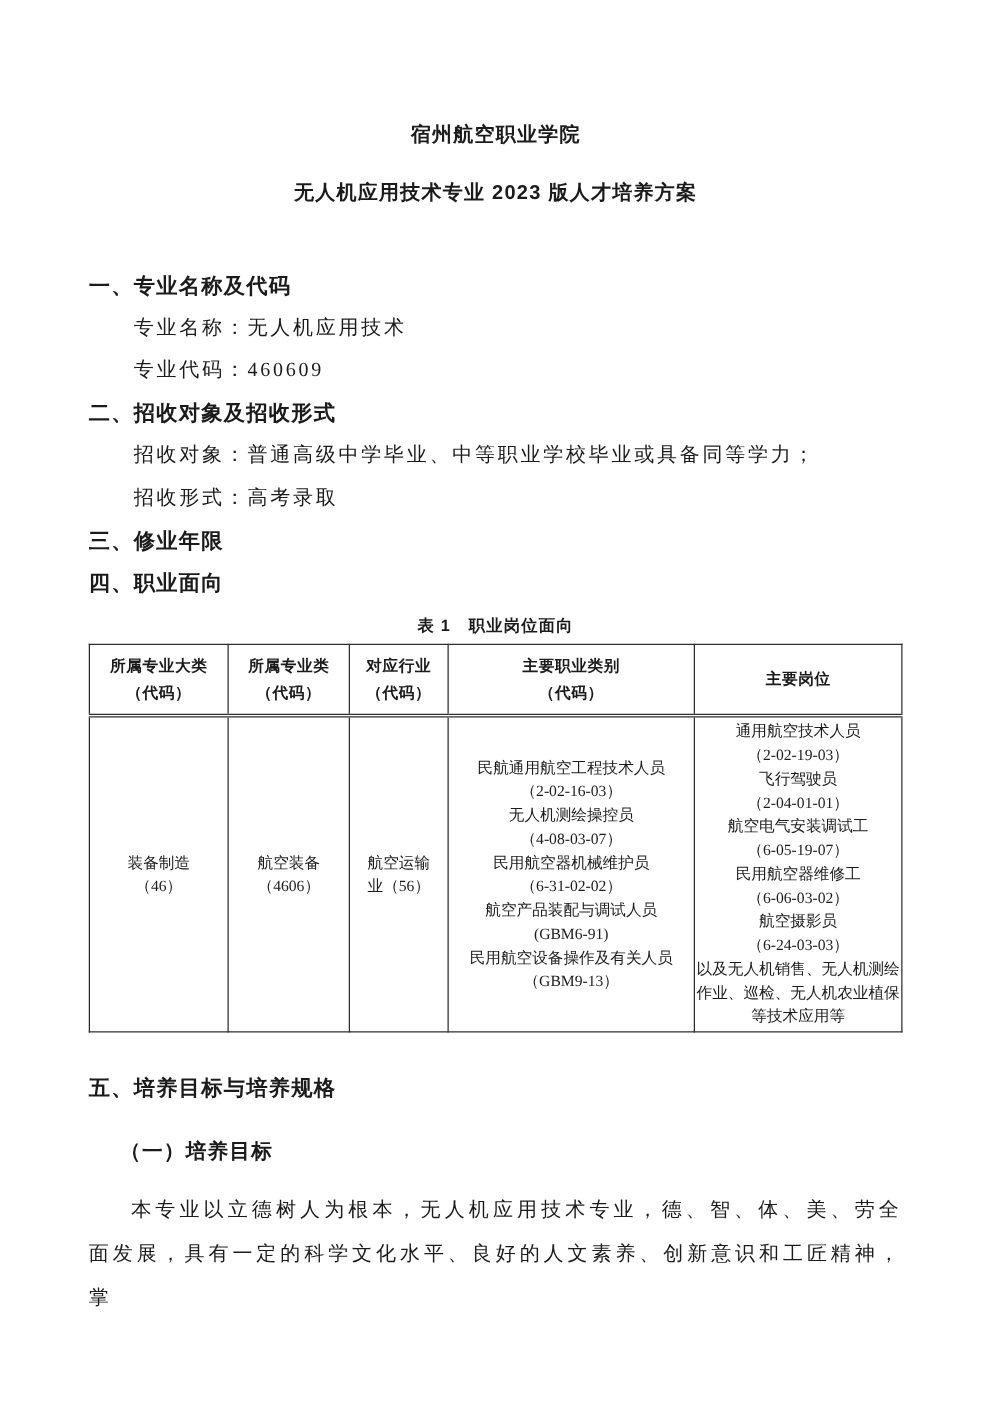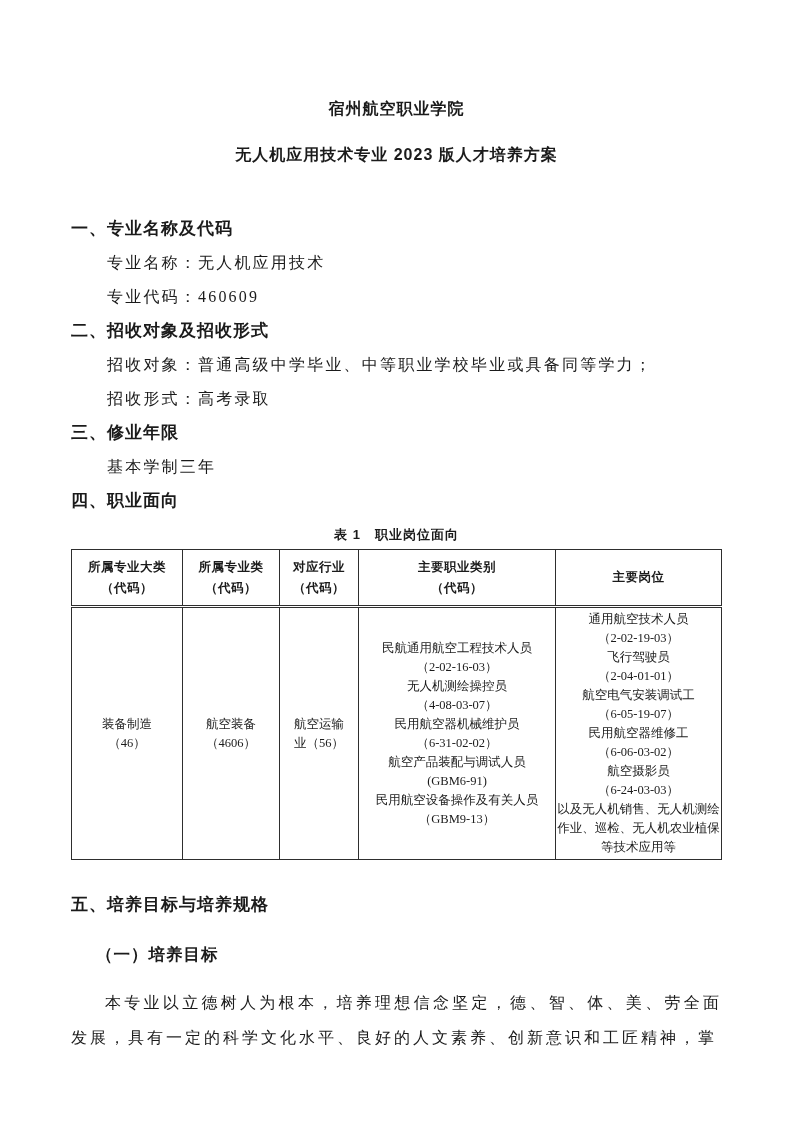--- a/index.html
+++ b/index.html
@@ -83,21 +83,21 @@
   .col1 { width: 111px; }
   .col2 { width: 97px; }
   .col3 { width: 79px; }
   .col4 { width: 197px; }
   .col5 { width: 166px; }
 
   .sec5 { margin-top: 28px; }
   .sub-heading {
     margin-top: 16px;
     padding-left: 25px;
-    font-family: Liberation Serif, serif;
+    font-family: Liberation Sans, sans-serif;
     font-weight: bold;
     font-size: 16.5px;
     line-height: 34px;
     letter-spacing: 1px;
   }
   .paragraph {
     margin-top: 13px;
     font-size: 16px;
     line-height: 35px;
     letter-spacing: 3px;
@@ -115,21 +115,20 @@
 
   <div class="sec-heading mt-first">一、专业名称及代码</div>
   <div class="body-line">专业名称：无人机应用技术</div>
   <div class="body-line">专业代码：460609</div>
 
   <div class="sec-heading">二、招收对象及招收形式</div>
   <div class="body-line">招收对象：普通高级中学毕业、中等职业学校毕业或具备同等学力；</div>
   <div class="body-line">招收形式：高考录取</div>
 
   <div class="sec-heading">三、修业年限</div>
-  <div class="body-line">基本学制三年</div>
 
   <div class="sec-heading">四、职业面向</div>
 
   <div class="table-caption">表 1　职业岗位面向</div>
 
   <table class="jobs">
     <colgroup>
       <col class="col1">
         <col class="col2">
         <col class="col3">
@@ -177,15 +176,15 @@
 （6-06-03-02）
 航空摄影员
 （6-24-03-03）
 以及无人机销售、无人机测绘作业、巡检、无人机农业植保等技术应用等</td>
       </tr>
     </tbody>
   </table>
 
   <div class="sec-heading sec5">五、培养目标与培养规格</div>
   <div class="sub-heading">（一）培养目标</div>
-  <div class="paragraph">本专业以立德树人为根本，培养理想信念坚定，德、智、体、美、劳全面发展，具有一定的科学文化水平、良好的人文素养、创新意识和工匠精神，掌</div>
+  <div class="paragraph">本专业以立德树人为根本，无人机应用技术专业，德、智、体、美、劳全面发展，具有一定的科学文化水平、良好的人文素养、创新意识和工匠精神，掌</div>
 
 </div>
 
 </body></html>

